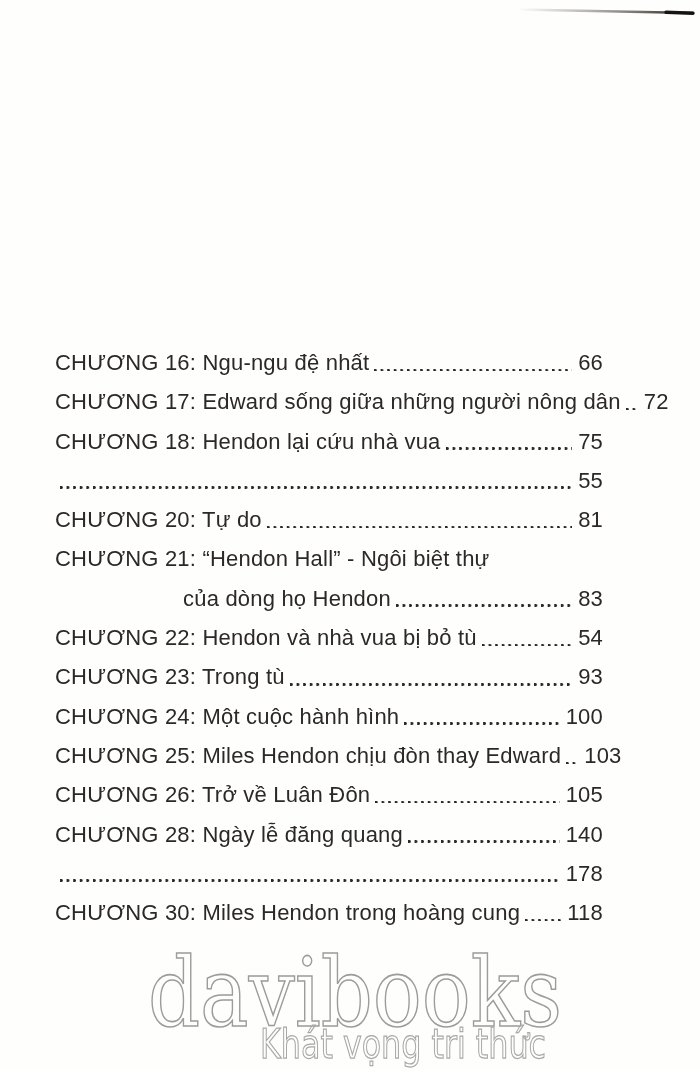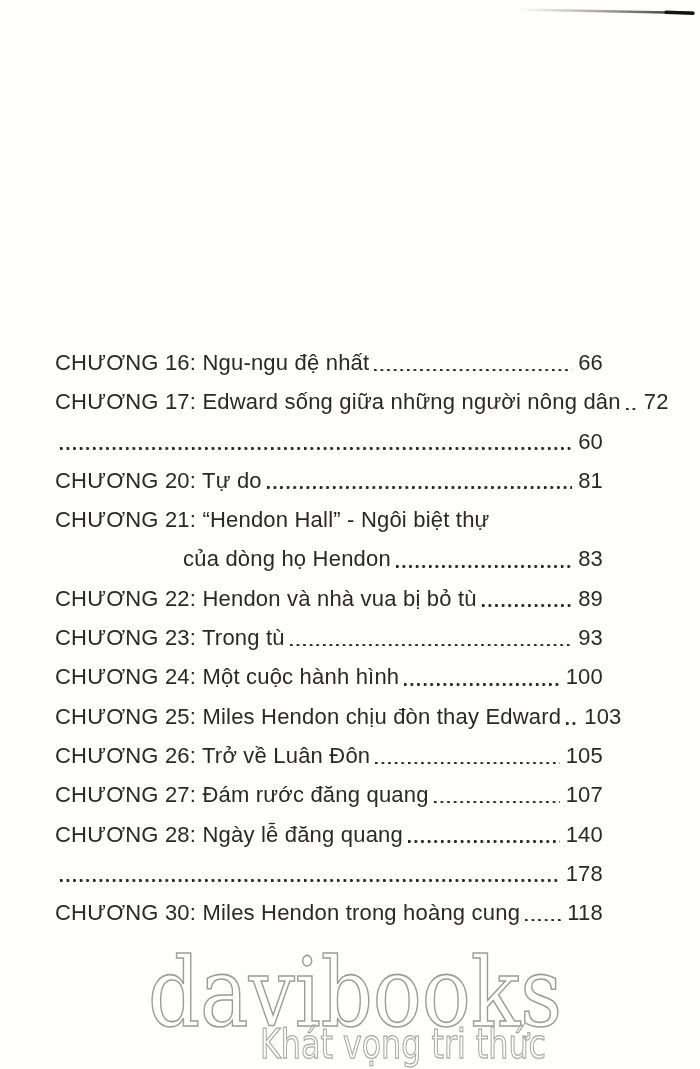--- a/index.html
+++ b/index.html
@@ -73,66 +73,66 @@
     <span class="toc-label">CHƯƠNG 16: Ngu-ngu đệ nhất</span>
     <span class="leader"></span>
     <span class="toc-page">66</span>
   </div>
       <div class="toc-row">
     <span class="toc-label">CHƯƠNG 17: Edward sống giữa những người nông dân</span>
     <span class="leader"></span>
     <span class="toc-page">72</span>
   </div>
       <div class="toc-row">
+    <span class="toc-label">CHƯƠNG 18: Hendon lại cứu nhà vua</span>
     <span class="leader"></span>
-    <span class="toc-page">60</span>
+    <span class="toc-page">75</span>
+  </div>
+      <div class="toc-row">
+    <span class="leader"></span>
+    <span class="toc-page">55</span>
   </div>
       <div class="toc-row">
     <span class="toc-label">CHƯƠNG 20: Tự do</span>
     <span class="leader"></span>
     <span class="toc-page">81</span>
   </div>
       <div class="toc-row">
     <span class="toc-label">CHƯƠNG 21: “Hendon Hall” - Ngôi biệt thự</span>
 
   </div>
       <div class="toc-row cont">
     <span class="toc-label">của dòng họ Hendon</span>
     <span class="leader"></span>
     <span class="toc-page">83</span>
   </div>
       <div class="toc-row">
     <span class="toc-label">CHƯƠNG 22: Hendon và nhà vua bị bỏ tù</span>
     <span class="leader"></span>
-    <span class="toc-page">89</span>
+    <span class="toc-page">54</span>
   </div>
       <div class="toc-row">
     <span class="toc-label">CHƯƠNG 23: Trong tù</span>
     <span class="leader"></span>
     <span class="toc-page">93</span>
   </div>
       <div class="toc-row">
     <span class="toc-label">CHƯƠNG 24: Một cuộc hành hình</span>
     <span class="leader"></span>
     <span class="toc-page">100</span>
   </div>
       <div class="toc-row">
     <span class="toc-label">CHƯƠNG 25: Miles Hendon chịu đòn thay Edward</span>
     <span class="leader"></span>
     <span class="toc-page">103</span>
   </div>
       <div class="toc-row">
     <span class="toc-label">CHƯƠNG 26: Trở về Luân Đôn</span>
     <span class="leader"></span>
     <span class="toc-page">105</span>
-  </div>
-      <div class="toc-row">
-    <span class="toc-label">CHƯƠNG 27: Đám rước đăng quang</span>
-    <span class="leader"></span>
-    <span class="toc-page">107</span>
   </div>
       <div class="toc-row">
     <span class="toc-label">CHƯƠNG 28: Ngày lễ đăng quang</span>
     <span class="leader"></span>
     <span class="toc-page">140</span>
   </div>
       <div class="toc-row">
     <span class="leader"></span>
     <span class="toc-page">178</span>
   </div>

